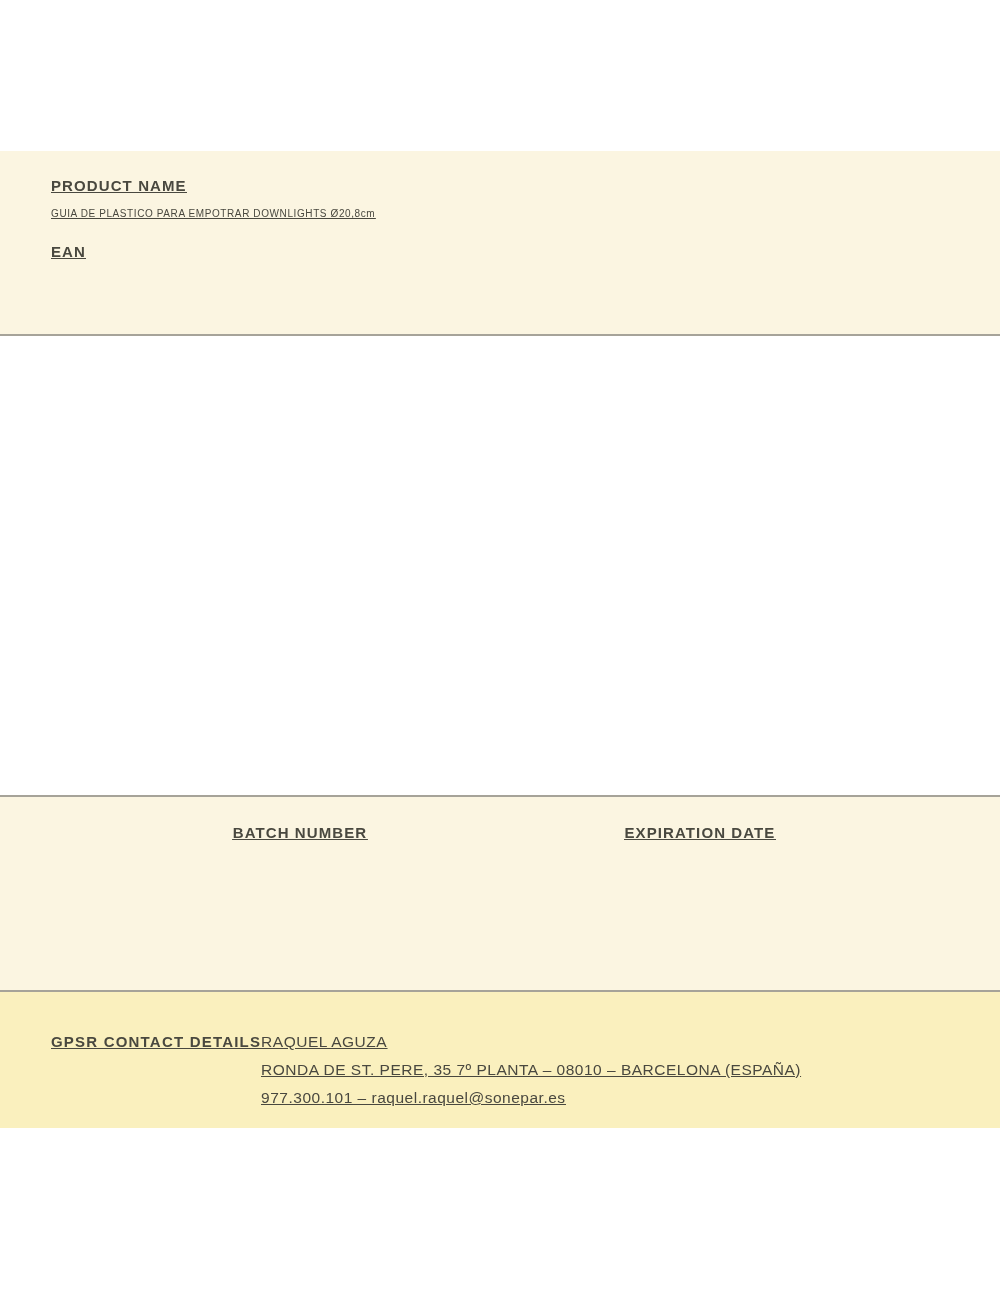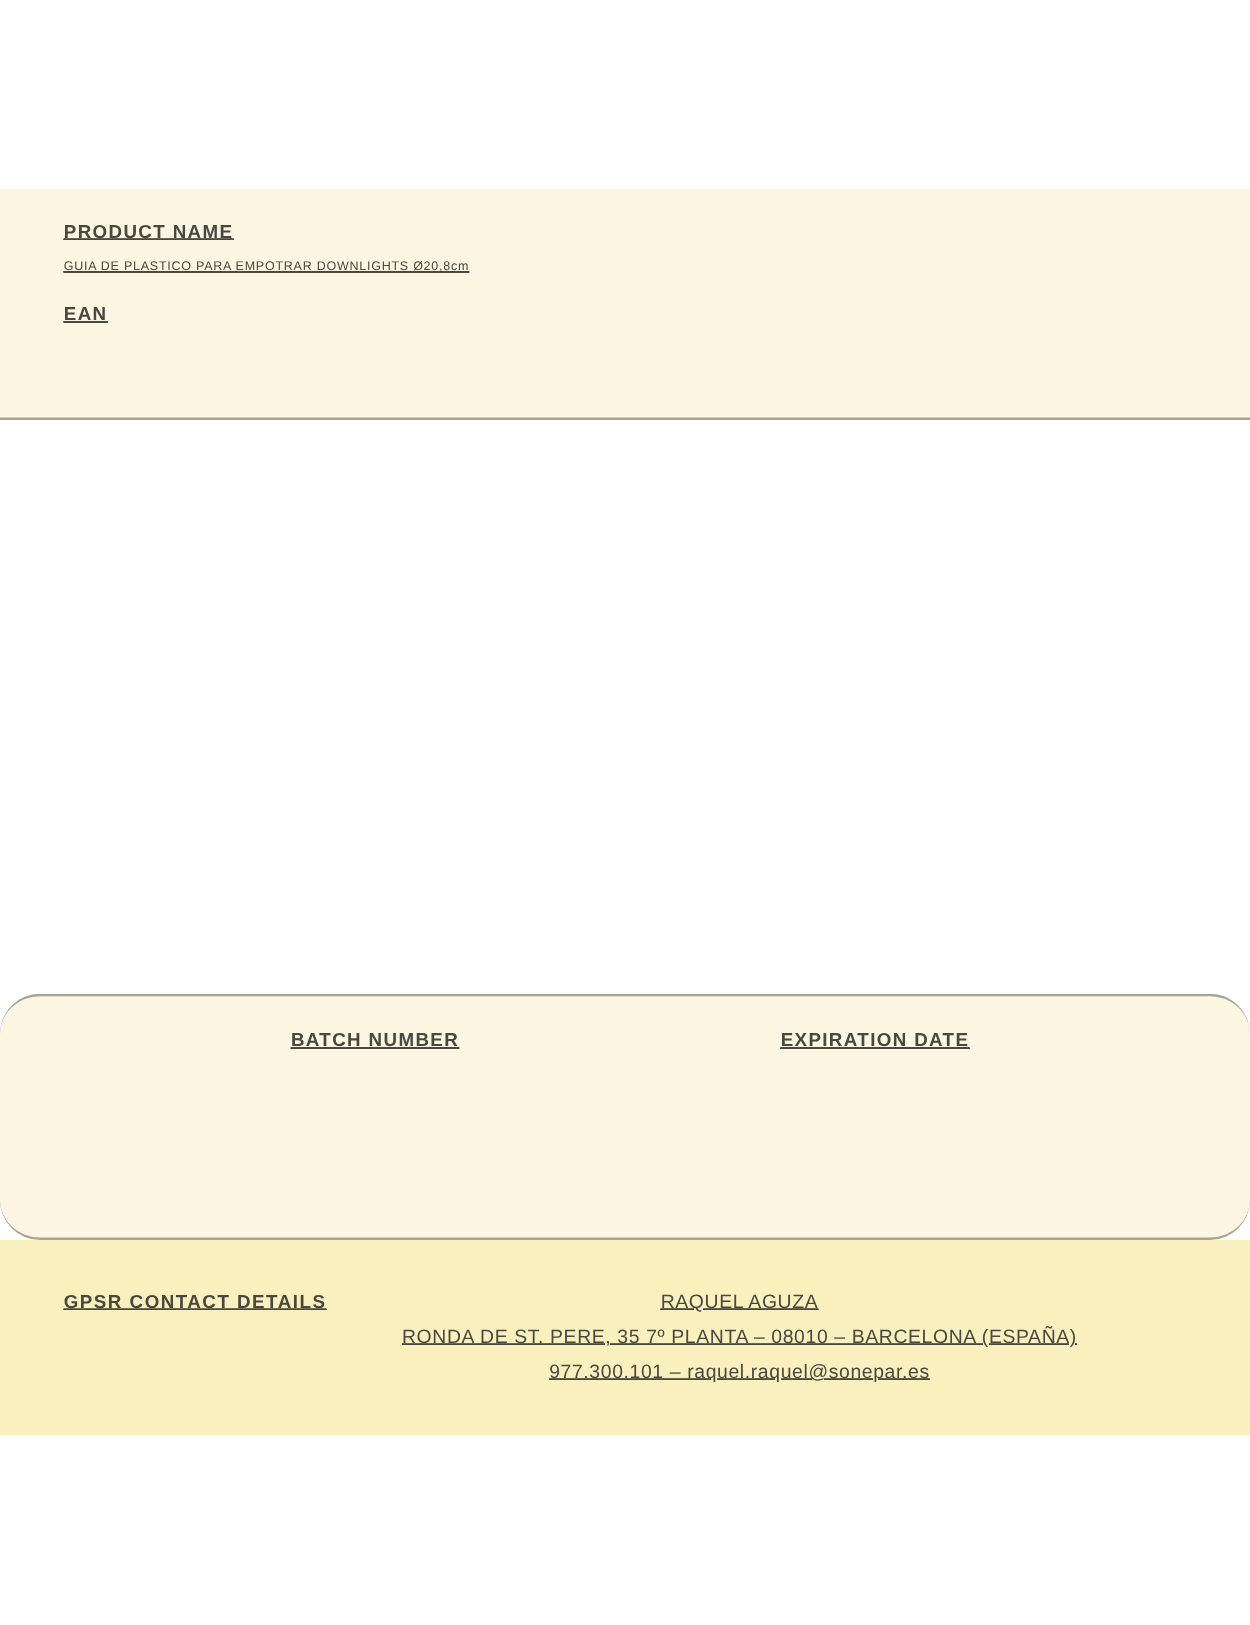--- a/index.html
+++ b/index.html
@@ -46,21 +46,20 @@
   }
   .field-ean { margin-top: 20px; }
 
   
   .batch-panel {
     height: 197px;
     background: var(--section-bg);
     border-top: 2px solid var(--border-color);
     border-bottom: 2px solid var(--border-color);
     padding: 0 100px;
-    border-radius: 32px;
   }
   .bo-row { display: flex; }
   .bo-row-1 { margin-top: 27px; }
   .bo-row-2 { margin-top: 72px; }
   .bo-col {
     width: 50%;
     text-align: center;
   }
   .bo-col .label {
     font-size: 15px;
@@ -70,35 +69,35 @@
   }
   .bo-col .value {
     font-size: 15.5px;
     letter-spacing: 0.6px;
     line-height: 18px;
     margin-top: 12px;
   }
 
   
   .gpsr-panel {
-    height: 156px;
+    height: 136px;
     background: var(--gpsr-bg);
     padding: 36px 78px 0 51px;
     display: flex;
     justify-content: space-between;
   }
   .gpsr-label {
     font-size: 15px;
     font-weight: bold;
     letter-spacing: 1.2px;
     line-height: 28px;
     white-space: nowrap;
   }
   .gpsr-contact {
-    text-align: center;
+    text-align: left;
     flex: 1;
   }
   .contact-line {
     font-size: 15.5px;
     letter-spacing: 0.5px;
     line-height: 28px;
   }
 </style>
 </head>
 <body>

